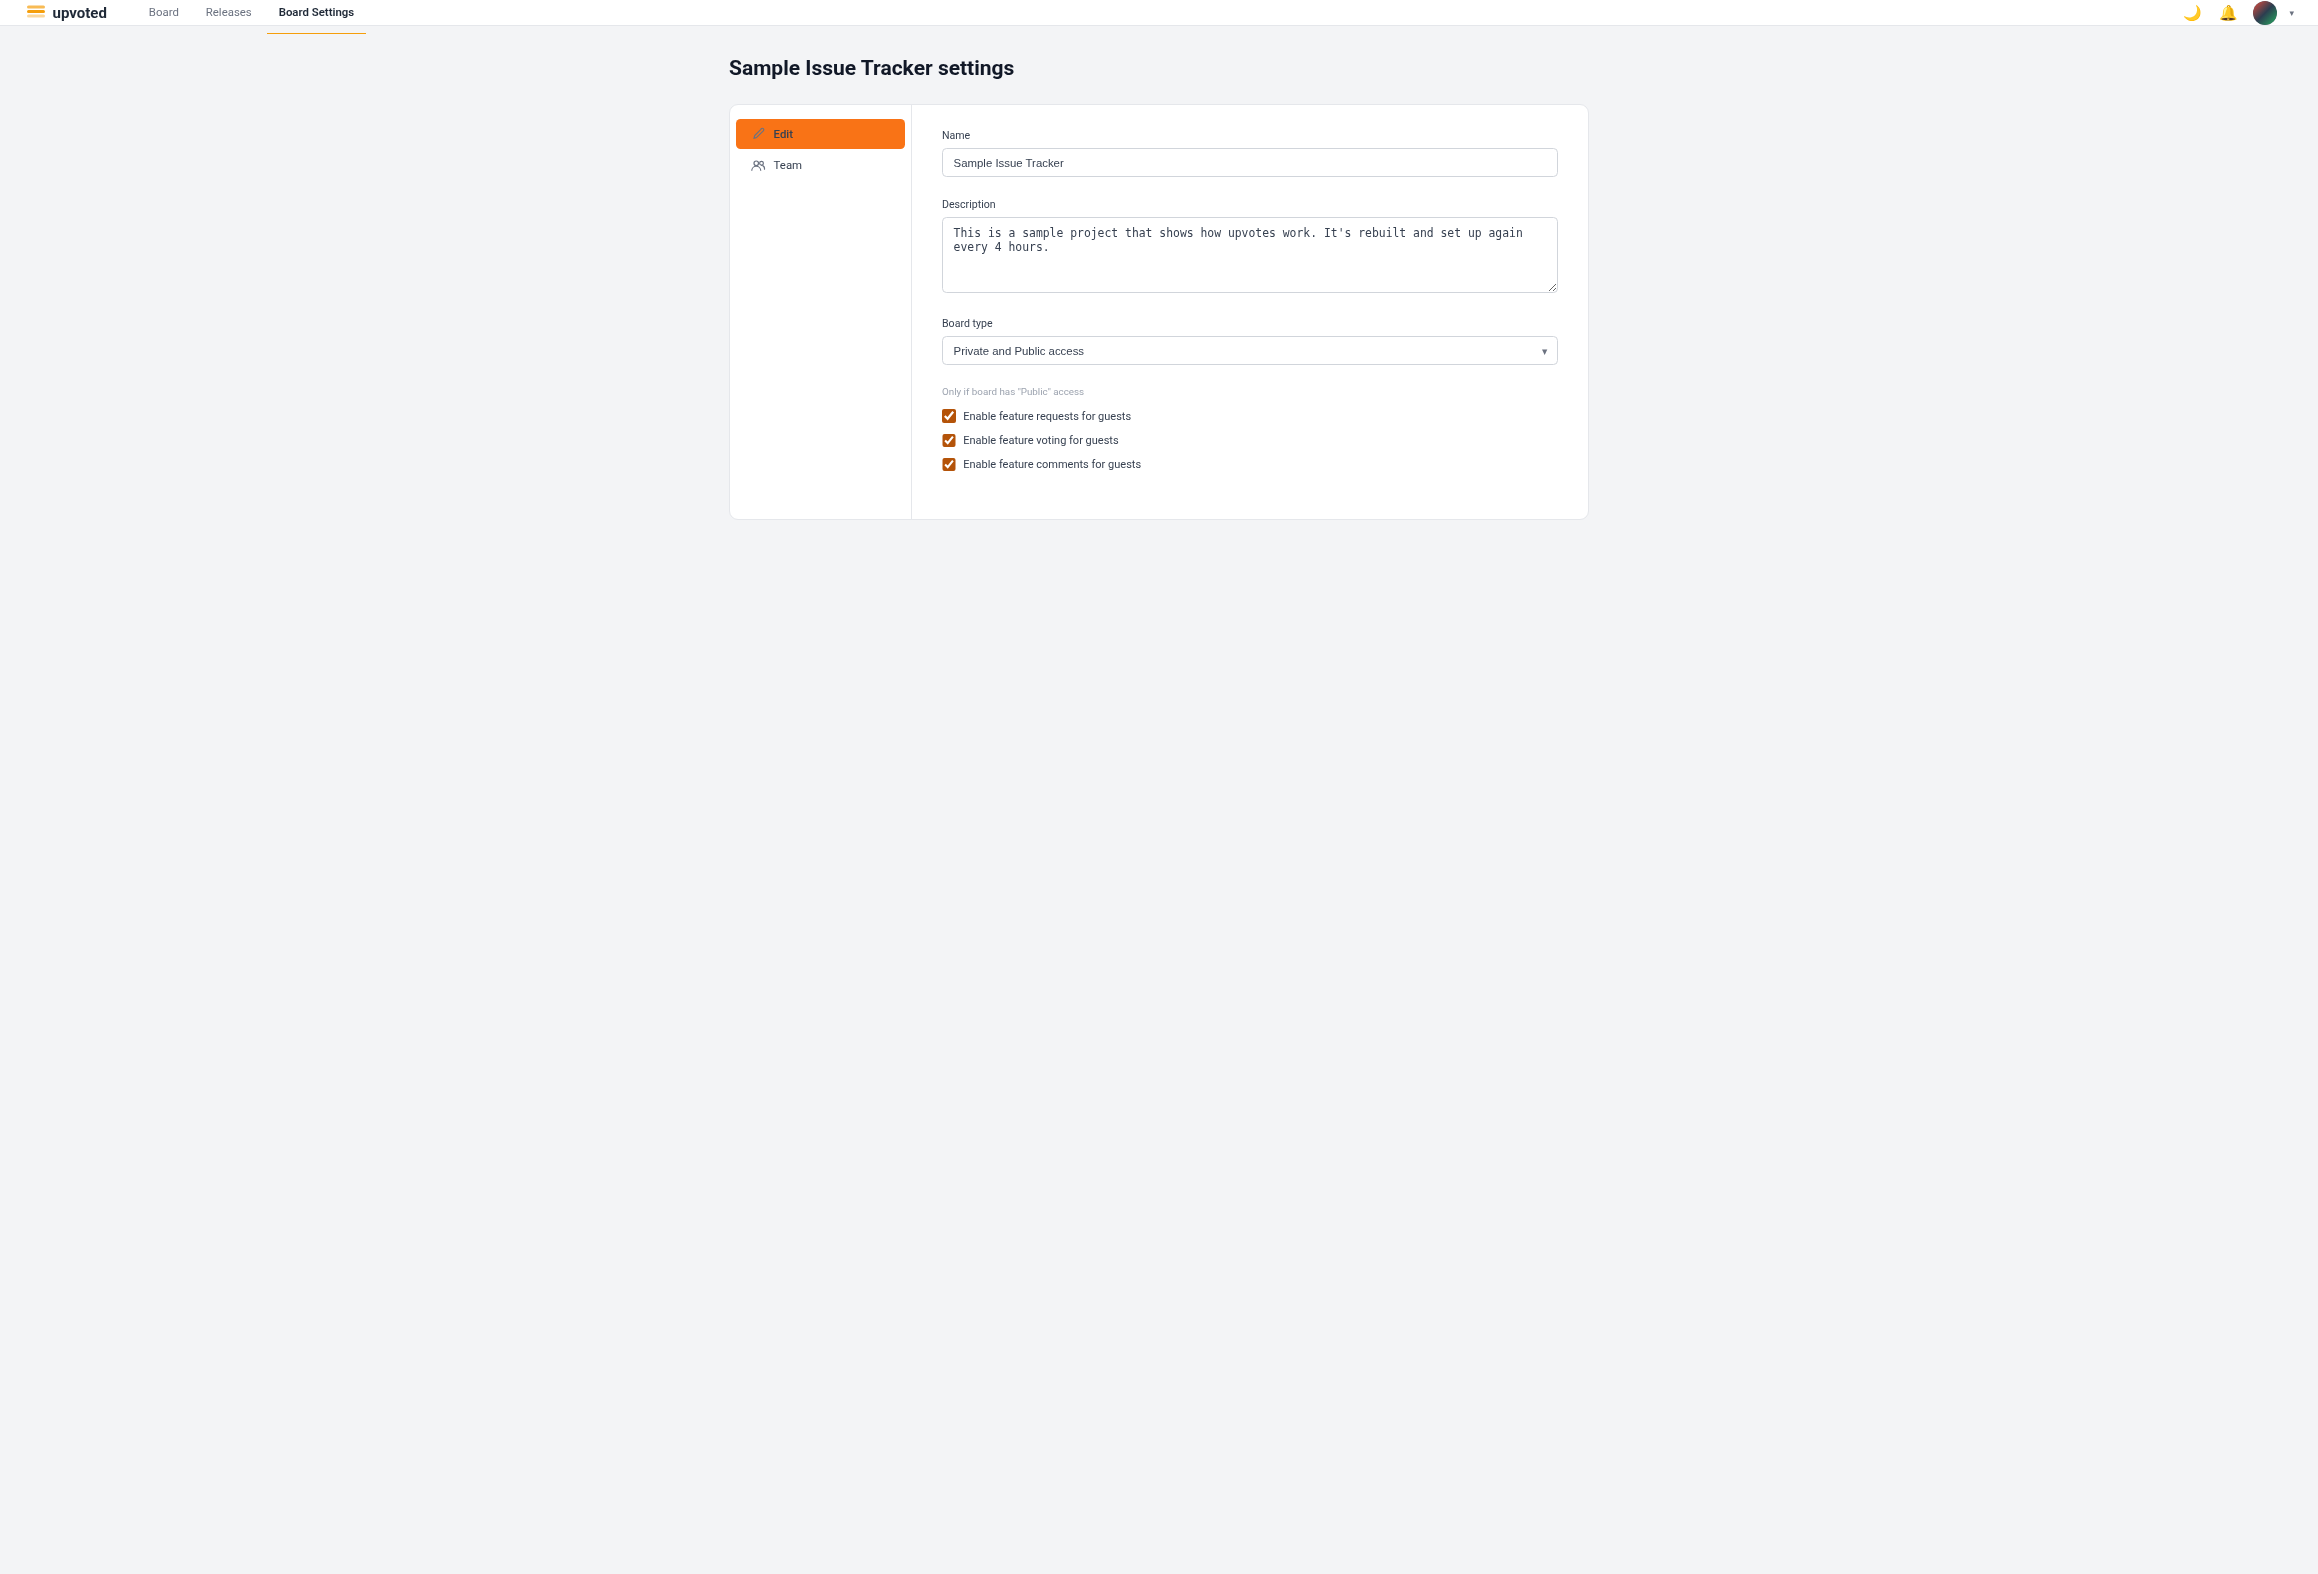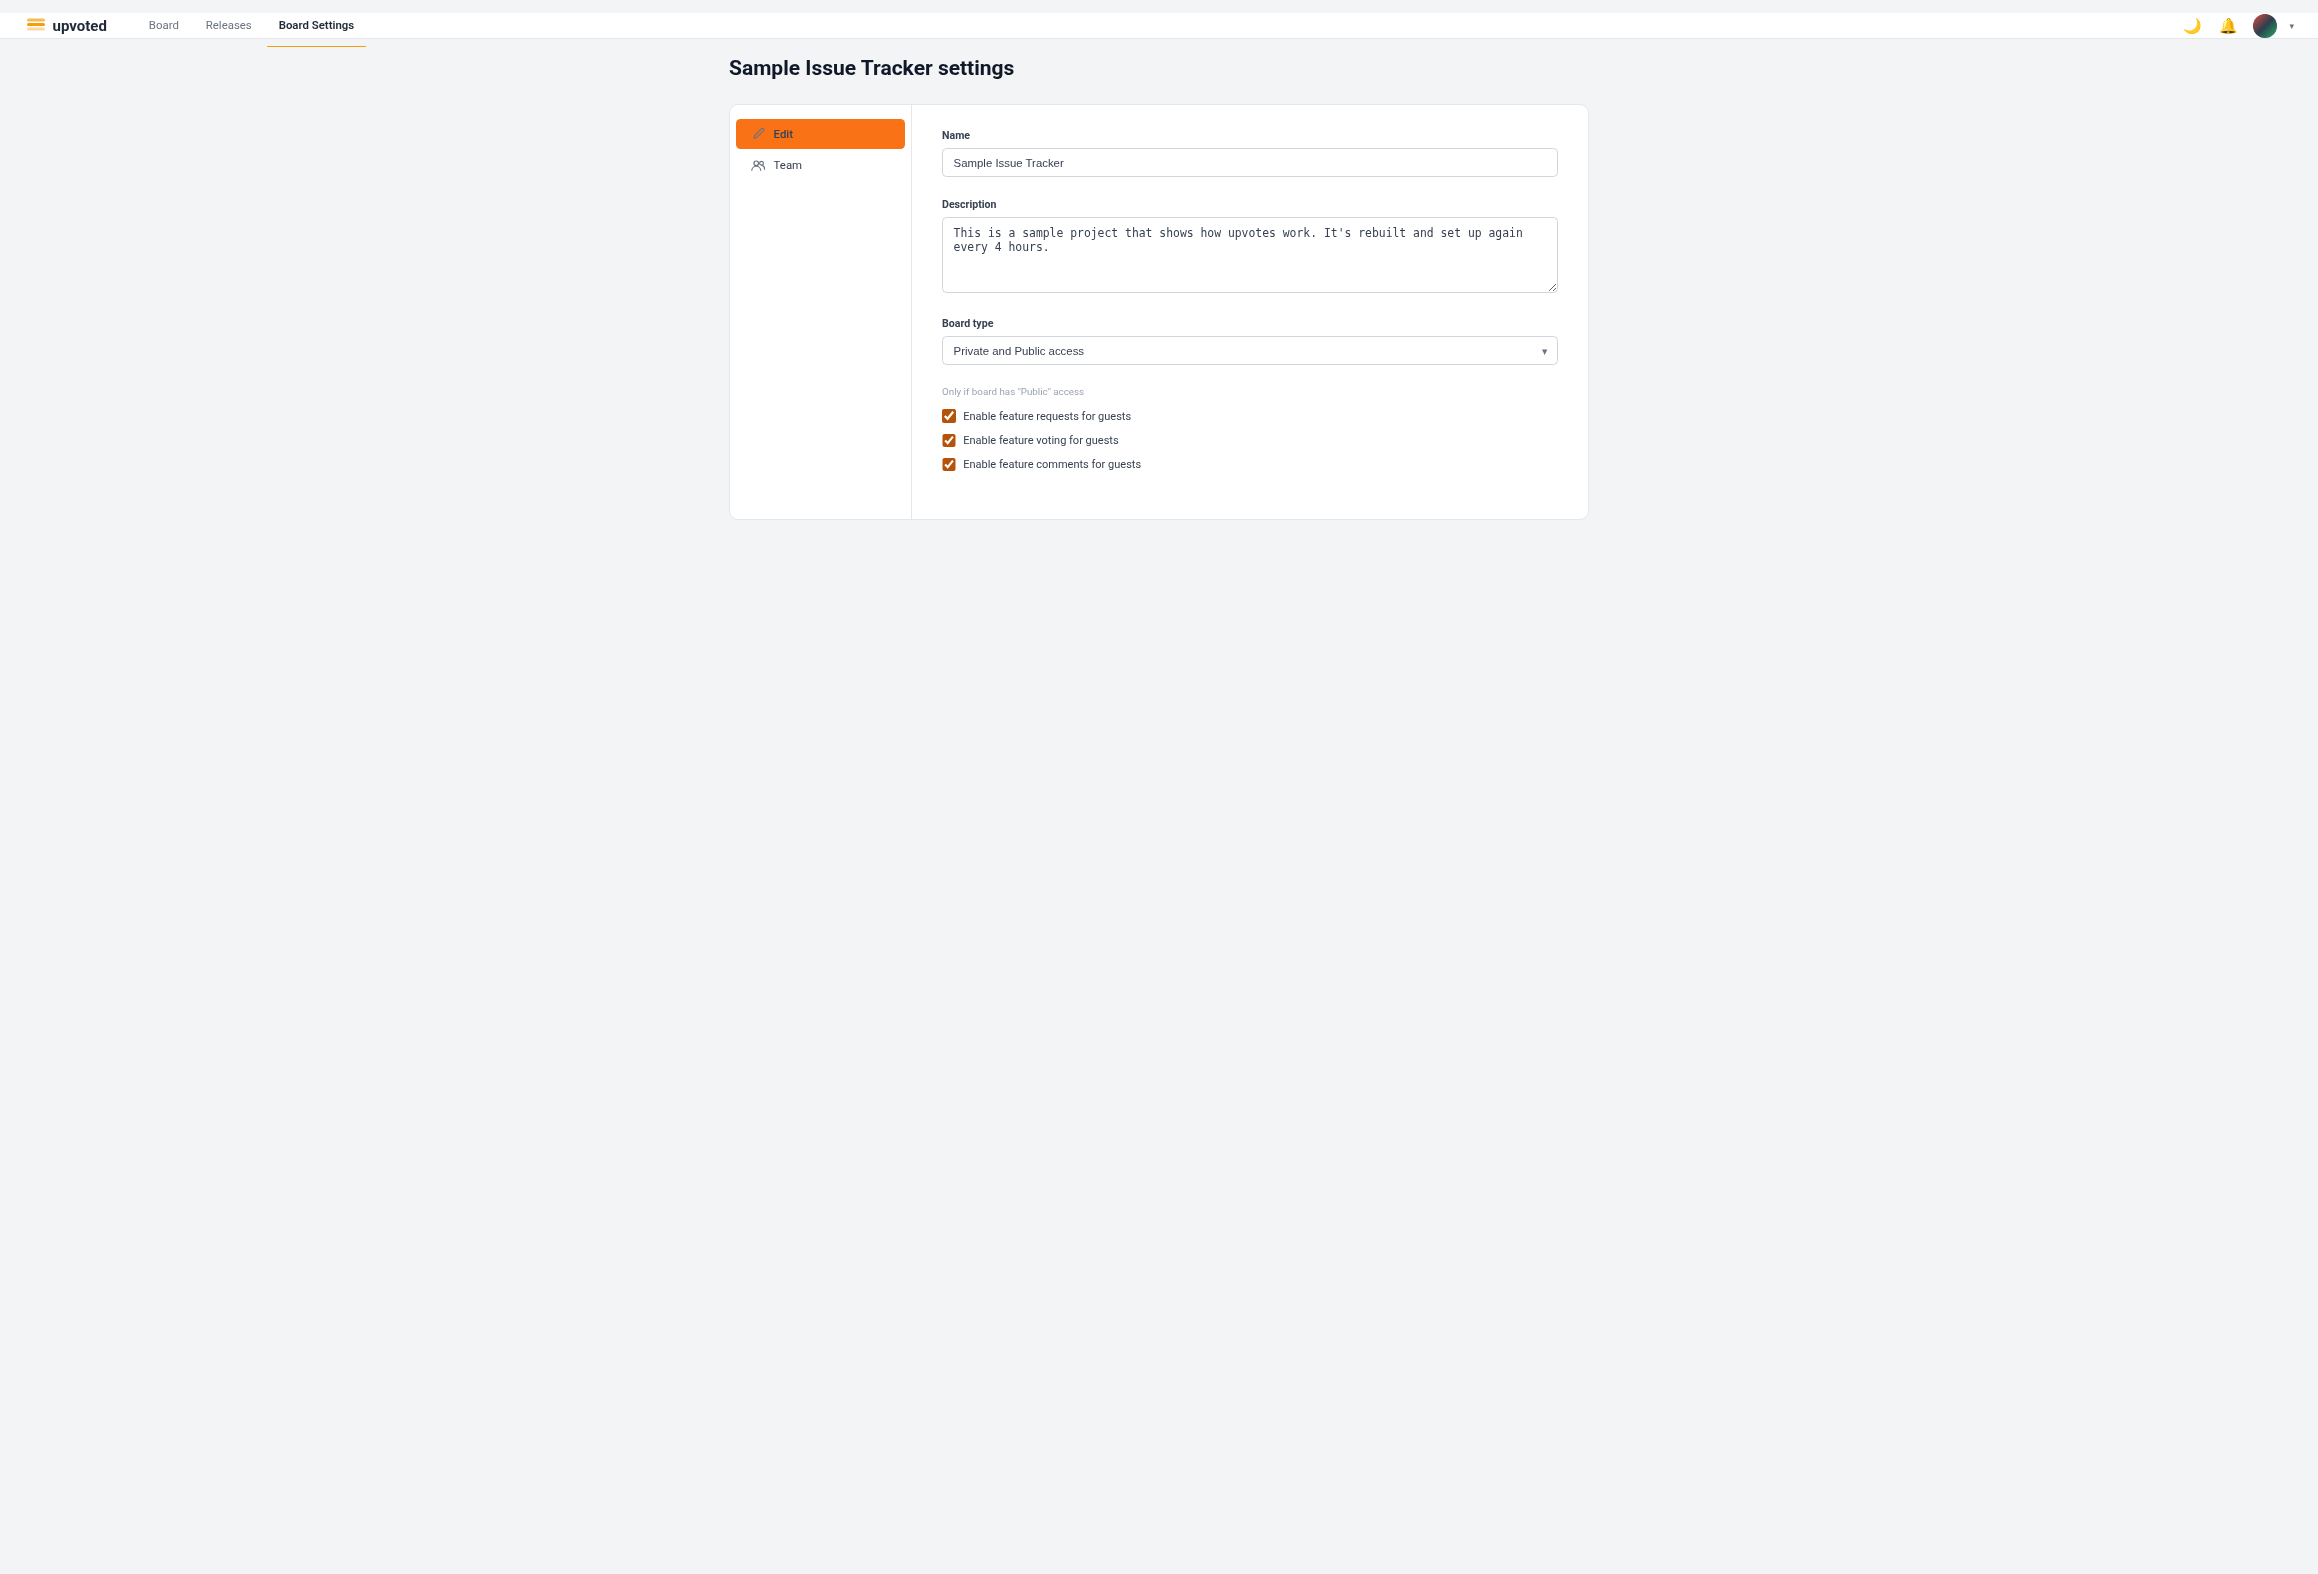--- a/index.html
+++ b/index.html
@@ -12,21 +12,21 @@
 
     
     nav {
       background: #fff;
       border-bottom: 0.8px solid #e5e7eb;
       display: flex;
       align-items: center;
       padding: 0 24px;
       height: 26px;
       position: sticky;
-      top: 13px;
+      top: 0;
       z-index: 100;
     }
     .nav-logo {
       display: flex;
       align-items: center;
       gap: 4.5px;
       margin-right: 30px;
       text-decoration: none;
     }
     .nav-logo-icon {
@@ -152,21 +152,21 @@
       flex: 1;
       padding: 24px 30px;
     }
 
     .form-group {
       margin-bottom: 21px;
     }
     .form-label {
       display: block;
       font-size: 10.6px;
-      font-weight: 700;
+      font-weight: 400;
       color: #374151;
       margin-bottom: 6px;
     }
     .form-input {
       width: 100%;
       padding: 7.6px 10.6px;
       border: 0.8px solid #d1d5db;
       border-radius: 4.5px;
       font-size: 11.4px;
       color: #374151;

